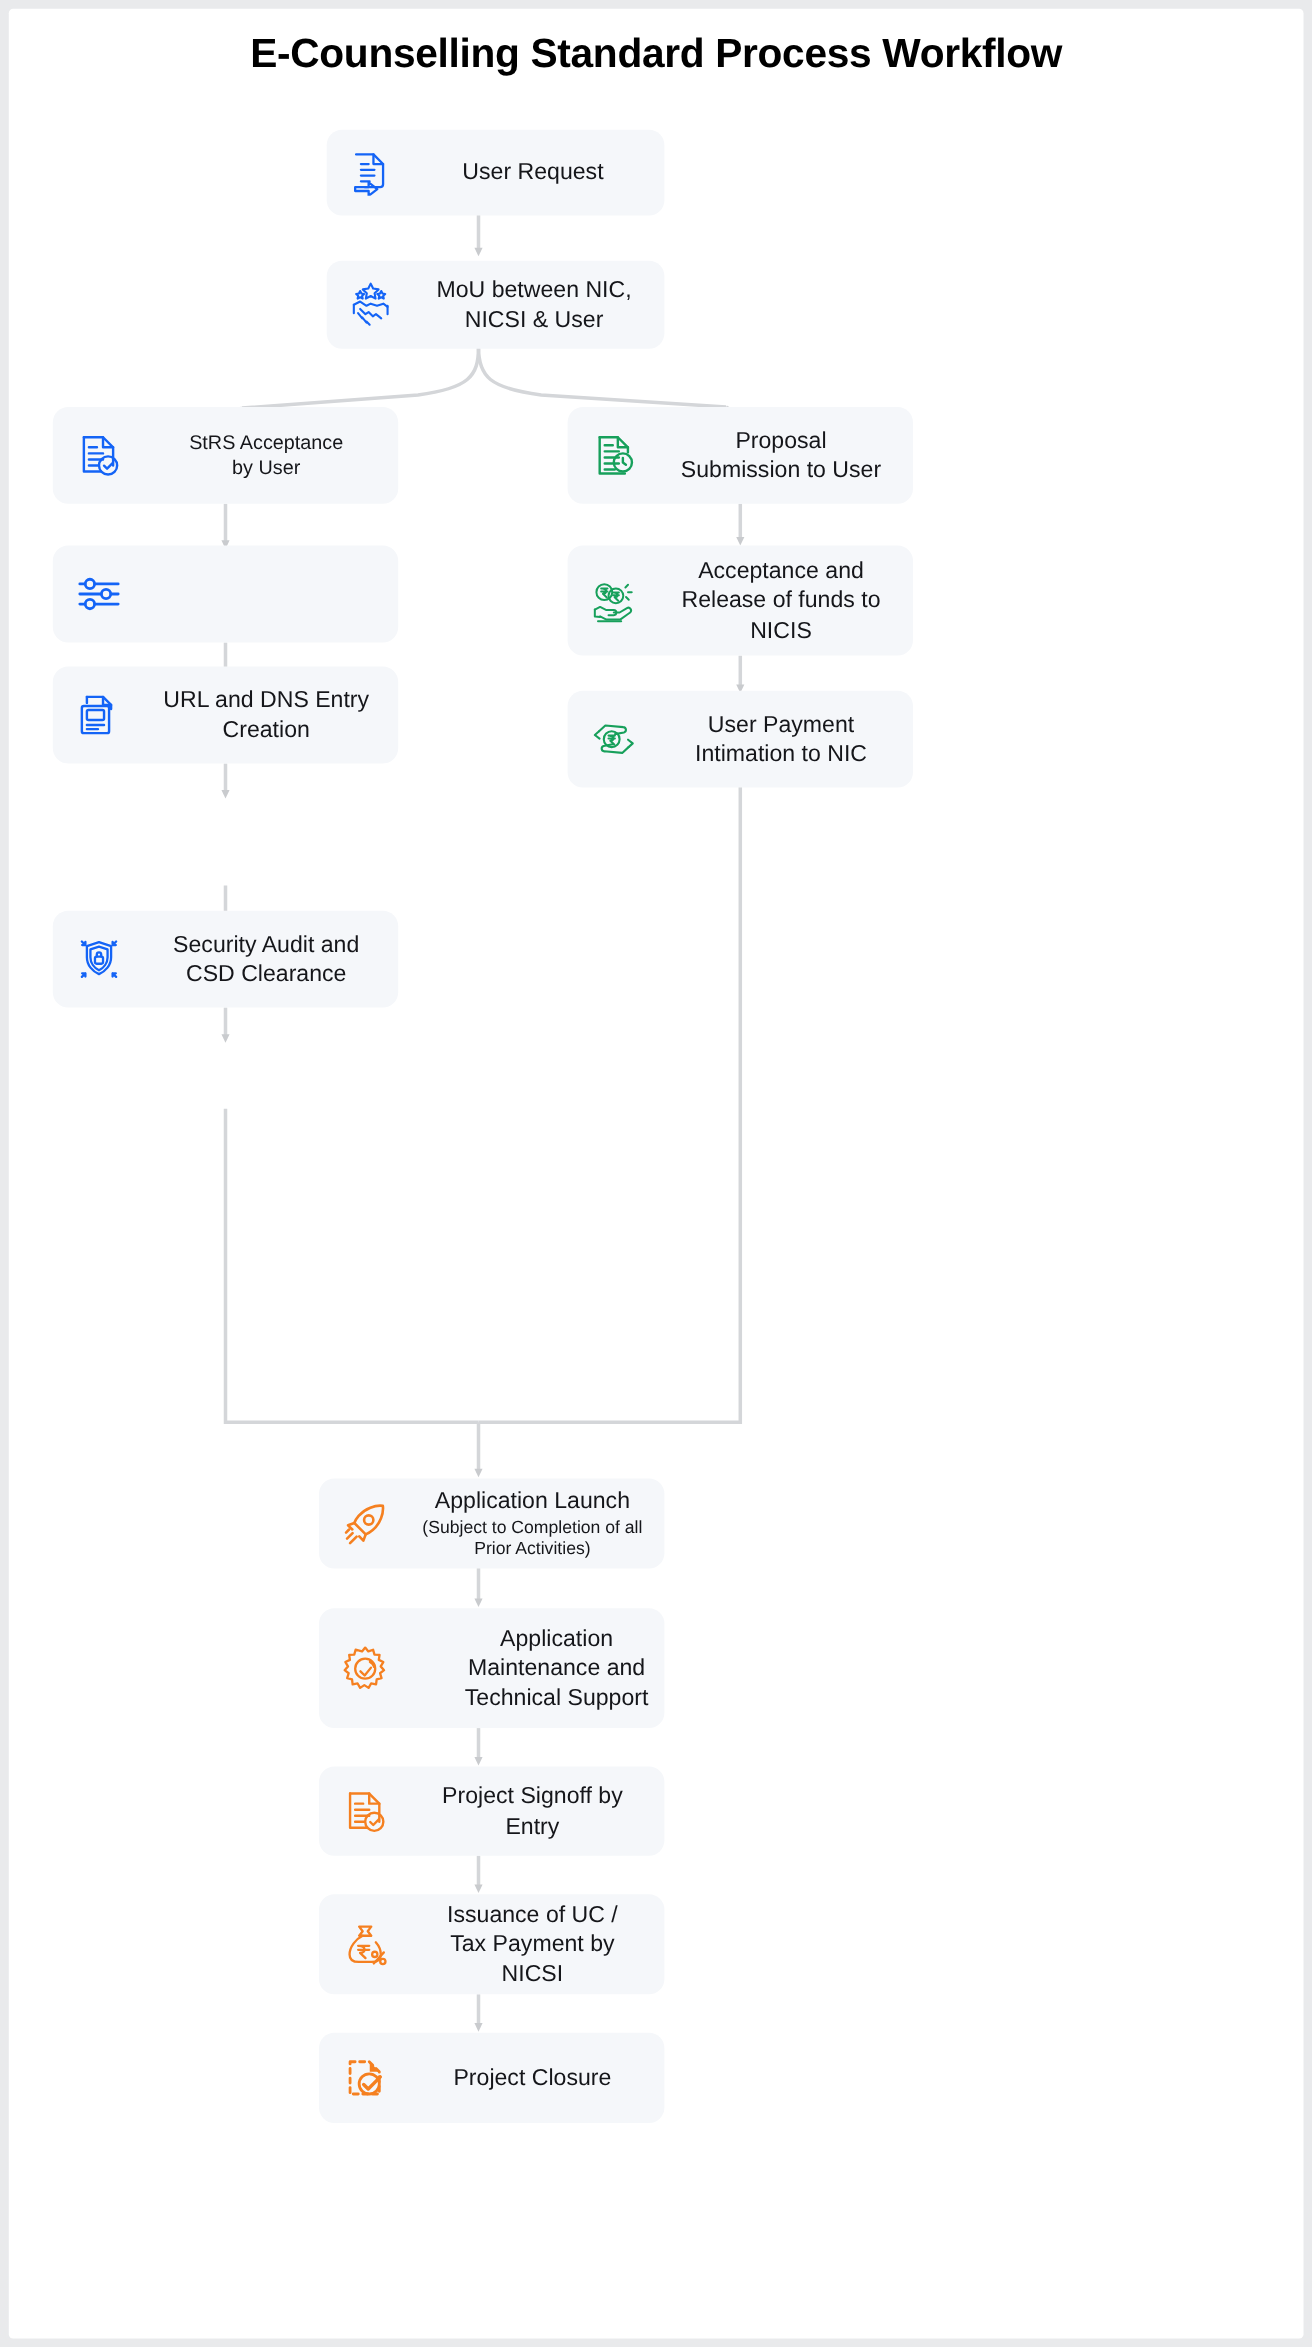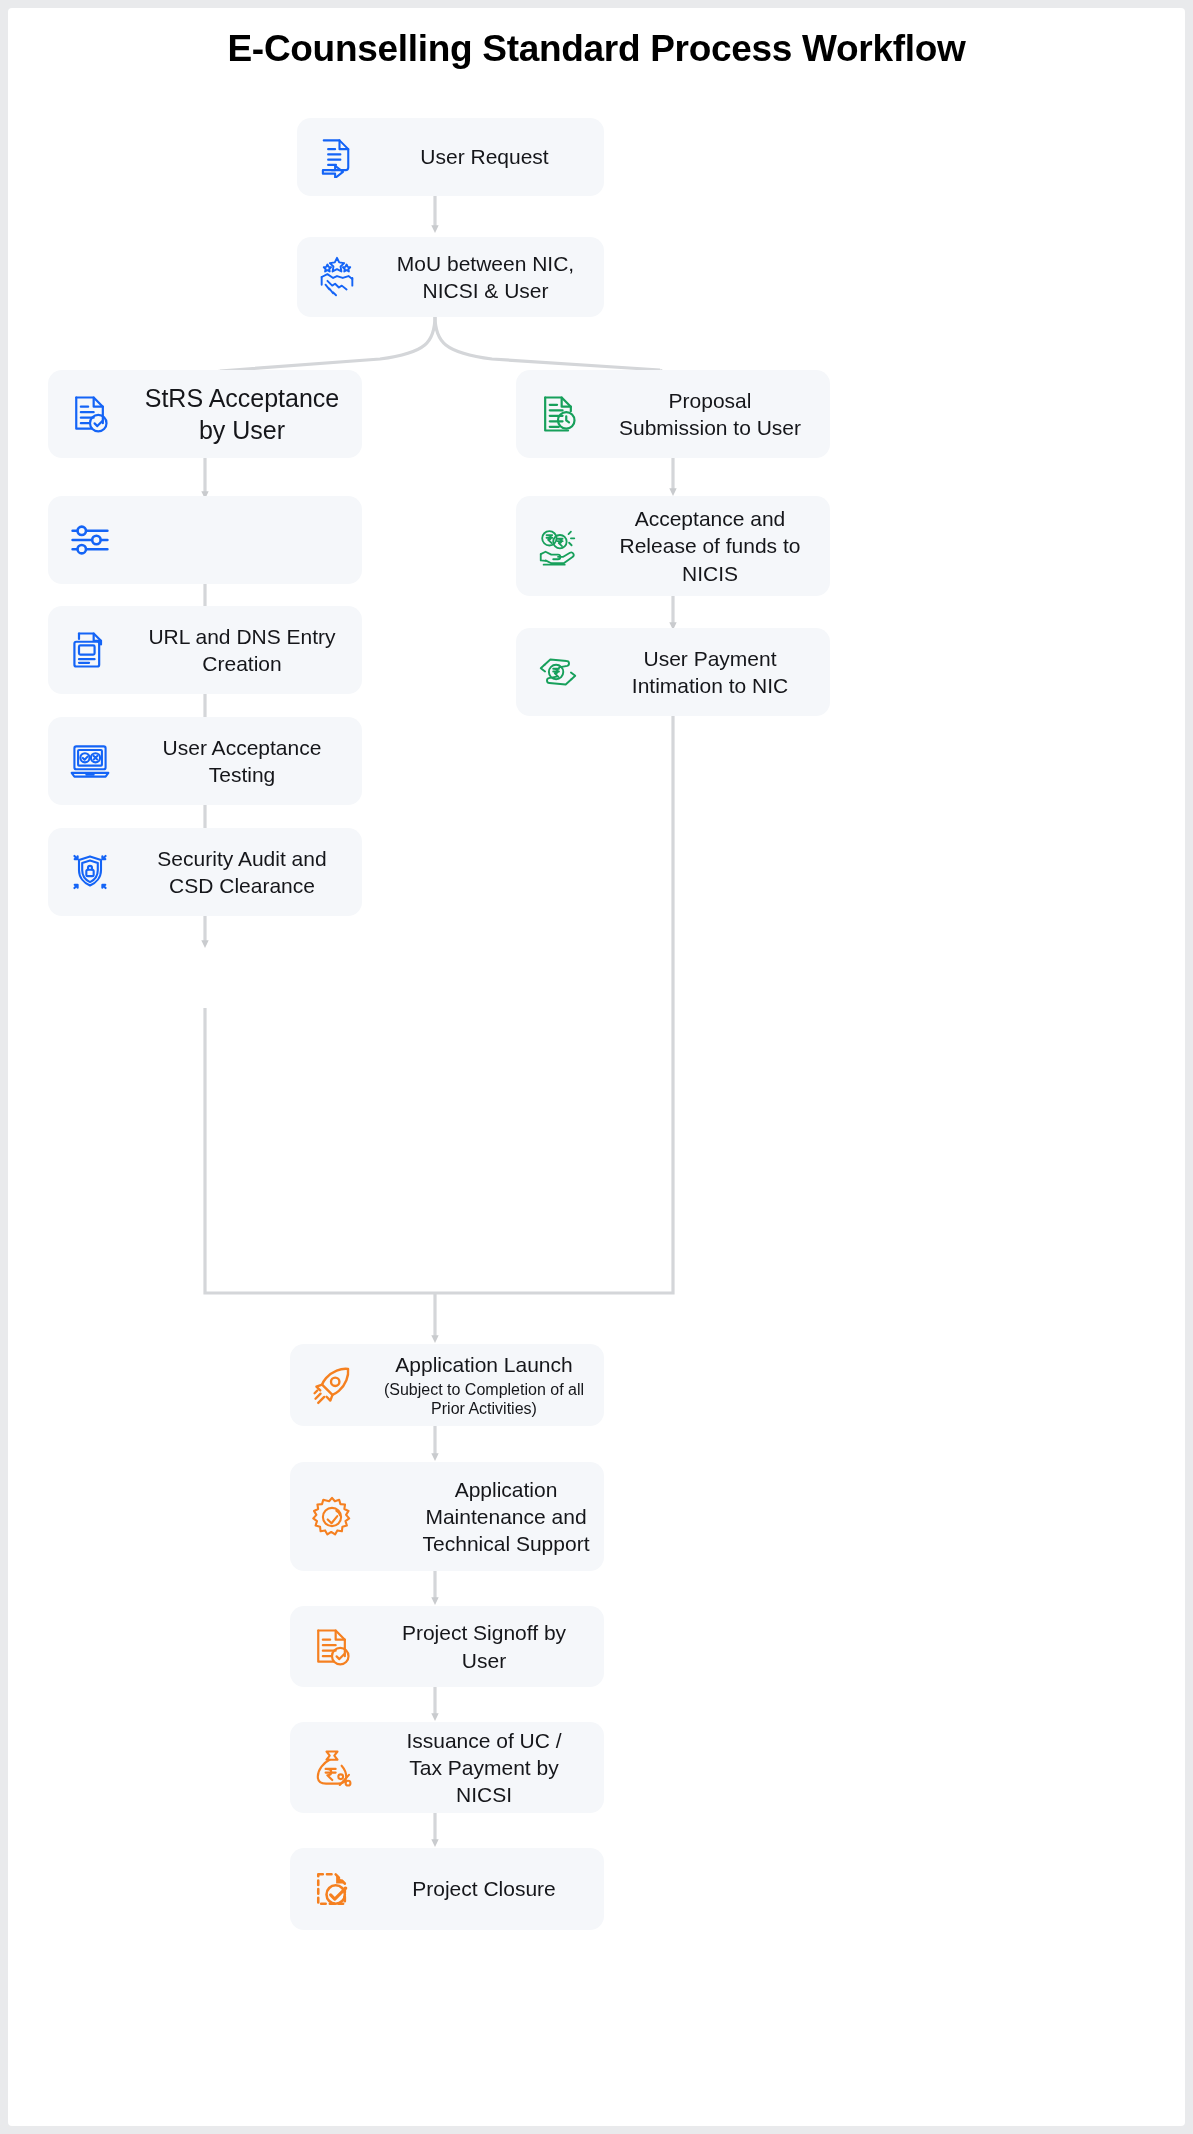--- a/index.html
+++ b/index.html
@@ -132,21 +132,21 @@
       <div class="ic" style="width:84px;height:88px;">
         <svg width="44" height="44" viewBox="0 0 48 48" fill="none" stroke="#1464f6" stroke-width="2.4" stroke-linecap="round" stroke-linejoin="round">
           <path d="M9 6h19l10 10v18"></path>
           <path d="M9 6v34h17"></path>
           <path d="M28 6v10h10"></path>
           <path d="M14 16h8M14 22h14M14 28h14M14 34h9"></path>
           <circle cx="33" cy="34" r="9"></circle>
           <path d="M29 34.2l3 3 5.5-5.6"></path>
         </svg>
       </div>
-      <div class="lbl nowrap" style="font-size:25px;">StRS Acceptance
+      <div class="lbl nowrap" style="font-size:18px;">StRS Acceptance
 by User</div>
     </div>
 
     <div class="node" style="left:40px;top:488px;width:314px;height:88px;">
       <div class="ic" style="width:84px;height:88px;">
         <svg width="44" height="44" viewBox="0 0 48 48" fill="none" stroke="#1464f6" stroke-width="2.8" stroke-linecap="round">
           <path d="M5 14h5M20 14h23"></path>
           <circle cx="15" cy="14" r="4.6"></circle>
           <path d="M5 24h21M36 24h7"></path>
           <circle cx="31" cy="24" r="4.6"></circle>
@@ -164,36 +164,20 @@
           <path d="M12 6v6"></path>
           <rect x="7" y="15" width="27" height="27" rx="2"></rect>
           <rect x="12" y="19" width="17" height="10" rx="1.5"></rect>
           <path d="M12 34h17M12 38h11"></path>
         </svg>
       </div>
       <div class="lbl nowrap" style="font-size:21px;">URL and DNS Entry
 Creation</div>
     </div>
 
-    <div class="node" style="left:40px;top:709px;width:314px;height:88px;">
-      <div class="ic" style="width:84px;height:88px;">
-        <svg width="44" height="44" viewBox="0 0 48 48" fill="none" stroke="#1464f6" stroke-width="2.3" stroke-linecap="round" stroke-linejoin="round">
-          <rect x="7" y="8" width="34" height="25" rx="2"></rect>
-          <rect x="11" y="12" width="26" height="17" rx="1"></rect>
-          <circle cx="18.5" cy="20.5" r="5"></circle>
-          <path d="M16.2 20.7l1.9 1.9 3.2-3.4"></path>
-          <circle cx="30" cy="20.5" r="5"></circle>
-          <path d="M28 18.5l4 4M32 18.5l-4 4"></path>
-          <path d="M4 37h40l-3 4H7z"></path>
-          <path d="M20 39h8"></path>
-        </svg>
-      </div>
-      <div class="lbl nowrap" style="font-size:21px;">User Acceptance
-Testing</div>
-    </div>
 
     <div class="node" style="left:508px;top:362px;width:314px;height:88px;">
       <div class="ic" style="width:84px;height:88px;">
         <svg width="44" height="44" viewBox="0 0 48 48" fill="none" stroke="#17a05b" stroke-width="2.4" stroke-linecap="round" stroke-linejoin="round">
           <path d="M10 6h18l10 10v5"></path>
           <path d="M10 6v36h25"></path>
           <path d="M28 6v10h10"></path>
           <path d="M15 14h8M15 20h14M15 26h14M15 32h14M15 38h10"></path>
           <circle cx="33" cy="31" r="9"></circle>
           <path d="M33 26.5V31l3 2.2"></path>
@@ -289,21 +273,21 @@
         <svg width="44" height="44" viewBox="0 0 48 48" fill="none" stroke="#f58020" stroke-width="2.4" stroke-linecap="round" stroke-linejoin="round">
           <path d="M9 6h19l10 10v18"></path>
           <path d="M9 6v34h17"></path>
           <path d="M28 6v10h10"></path>
           <path d="M14 16h8M14 22h14M14 28h14M14 34h9"></path>
           <circle cx="33" cy="34" r="9"></circle>
           <path d="M29 34.2l3 3 5.5-5.6"></path>
         </svg>
       </div>
       <div class="lbl nowrap" style="font-size:21px;">Project Signoff  by
-User</div>
+Entry</div>
     </div>
 
     <div class="node" style="left:282px;top:1714px;width:314px;height:91px;">
       <div class="ic" style="width:84px;height:91px;">
         <svg width="44" height="44" viewBox="0 0 48 48" fill="none" stroke="#f58020" stroke-width="2.3" stroke-linecap="round" stroke-linejoin="round">
           <path d="M18 6h12l-3.5 4.5L30 15H18l3.5-4.5z"></path>
           <path d="M21.5 15C15 18 8.5 26 8.5 33.5c0 5 3.5 7.5 9 7.5h13c5.5 0 9-2.5 9-7.5 0-4.2-2-8.6-5-12"></path>
           <path d="M17 25h11M17 29h11M17.8 25c3.8 0 5.5 1.4 5.5 3.7 0 2-1.9 3.3-4.4 3.3l5.4 5.2"></path>
           <circle cx="33.5" cy="33.5" r="2.6"></circle>
           <circle cx="41.5" cy="40.5" r="2.6"></circle>

